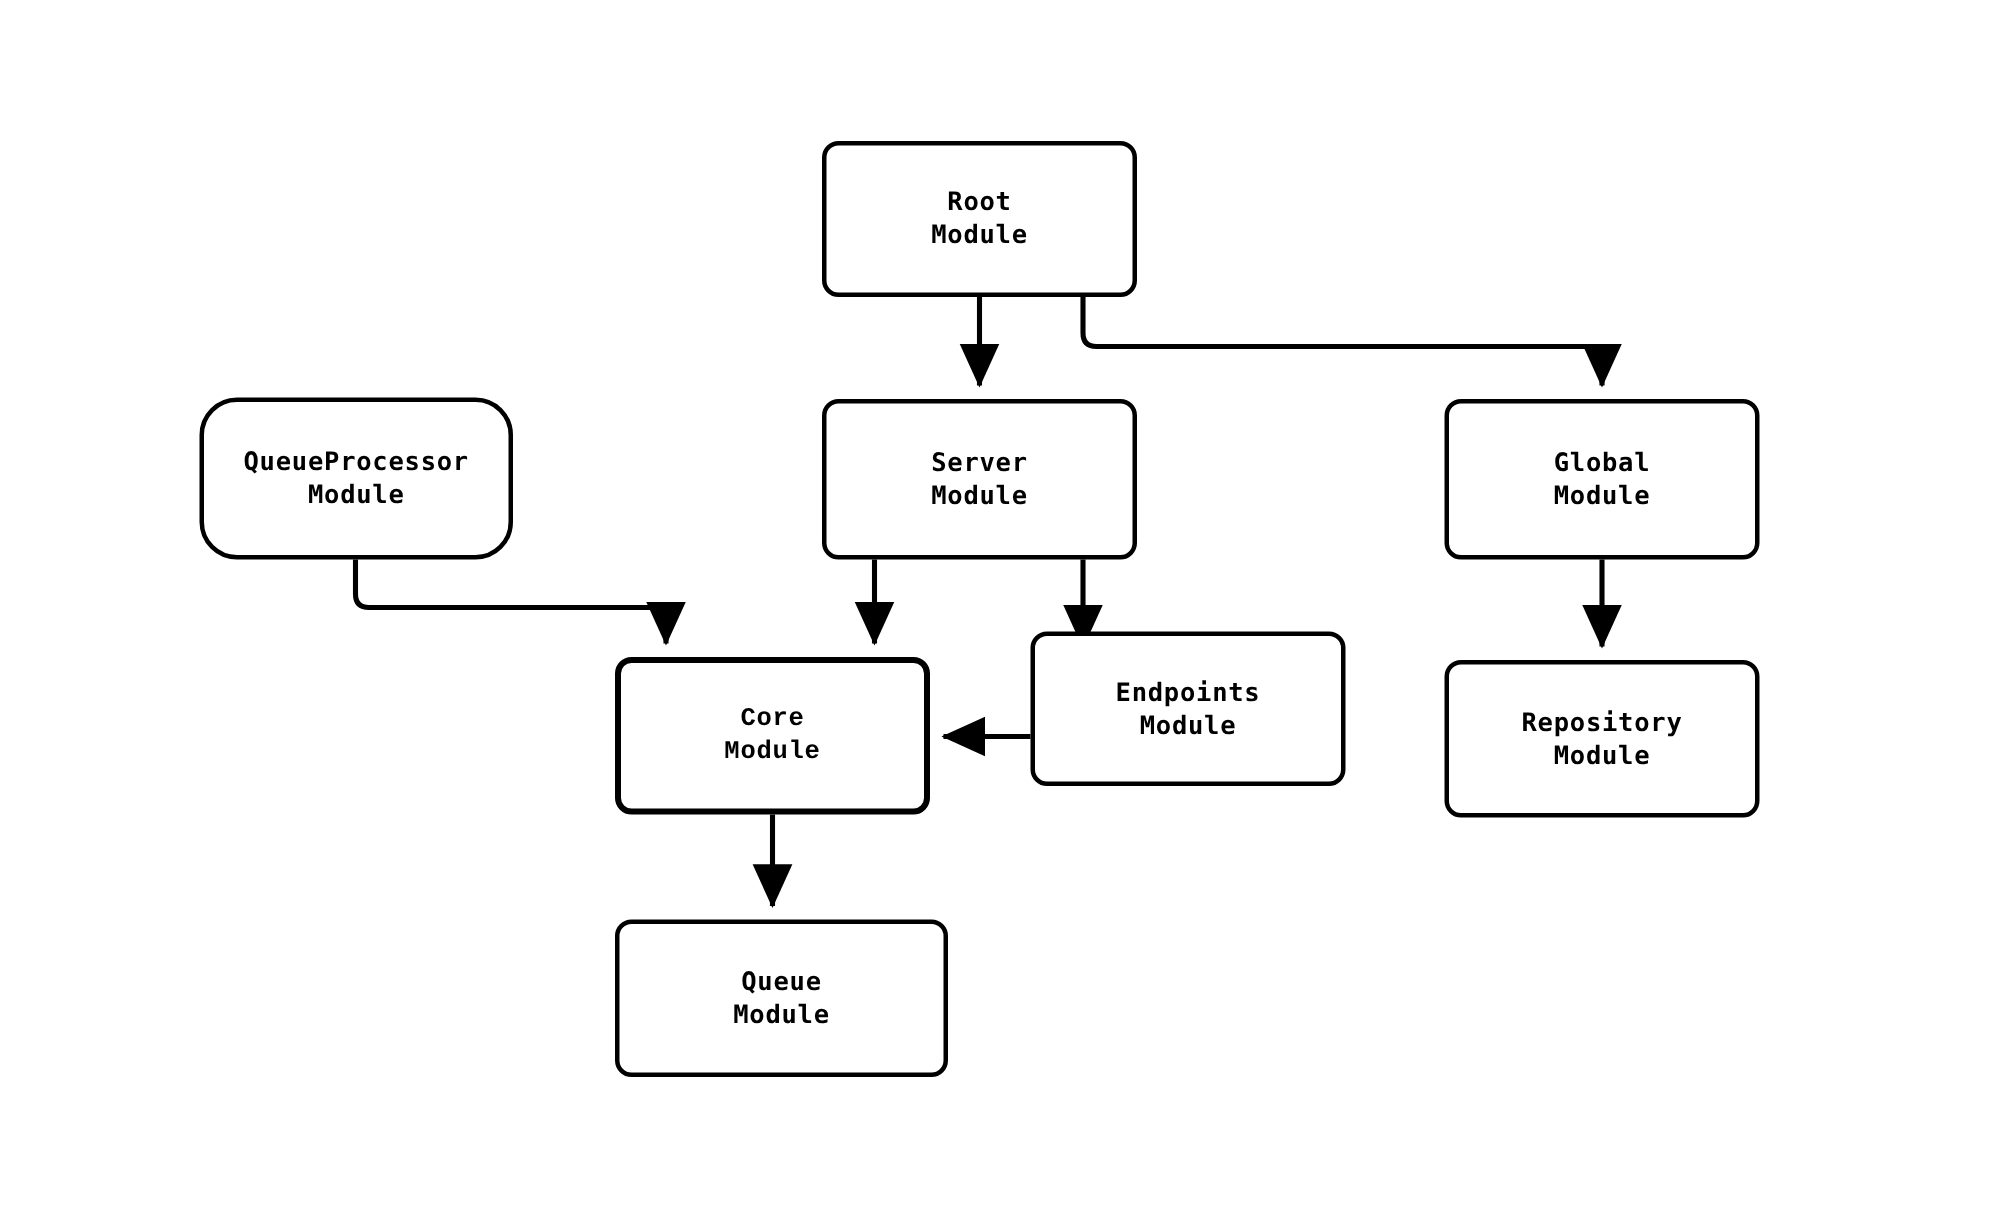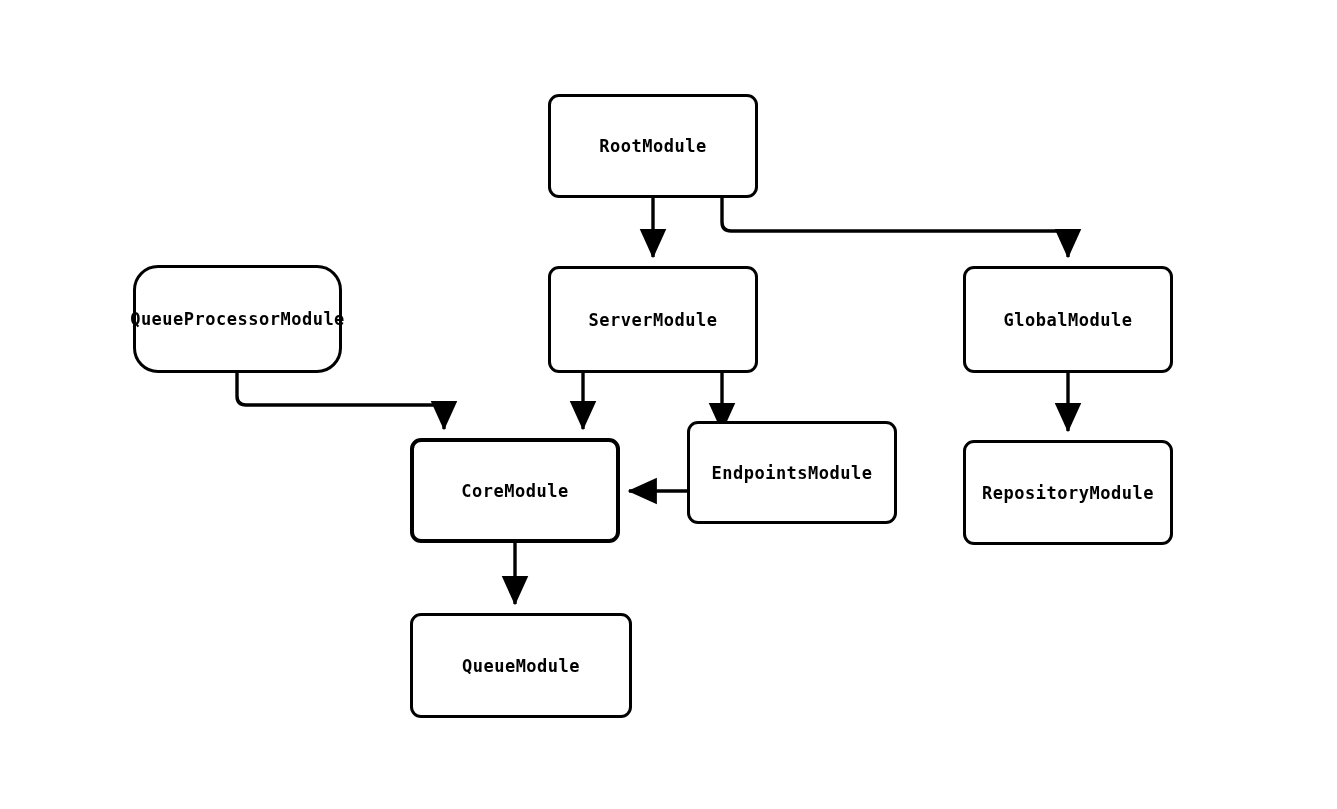--- a/index.html
+++ b/index.html
@@ -22,20 +22,21 @@
     width: 1337px;
     height: 809px;
   }
   .node {
     position: absolute;
     box-sizing: border-box;
     background: #ffffff;
     border: 3px solid #000000;
     border-radius: 11px;
     display: flex;
+    flex-direction: column;
     align-items: center;
     justify-content: center;
     z-index: 2;
   }
   .node.emphasis {
     border-width: 4px;
   }
   .node-line {
     font-size: 17px;
     font-weight: bold;
@@ -78,21 +79,21 @@
         <div class="node-line">Module</div>
       </div>
       <div class="node" style="left: 548px; top: 266px; width: 210px; height: 107px;">
         <div class="node-line">Server</div>
         <div class="node-line">Module</div>
       </div>
       <div class="node" style="left: 963px; top: 266px; width: 210px; height: 107px;">
         <div class="node-line">Global</div>
         <div class="node-line">Module</div>
       </div>
-      <div class="node emphasis" style="left: 410px; top: 438px; width: 210px; height: 105px;">
+      <div class="node emphasis" style="left: 410px; top: 438px; width: 210px; height: 105px; font-family: Liberation Mono, monospace;">
         <div class="node-line">Core</div>
         <div class="node-line">Module</div>
       </div>
       <div class="node" style="left: 687px; top: 421px; width: 210px; height: 103px;">
         <div class="node-line">Endpoints</div>
         <div class="node-line">Module</div>
       </div>
       <div class="node" style="left: 963px; top: 440px; width: 210px; height: 105px;">
         <div class="node-line">Repository</div>
         <div class="node-line">Module</div>

